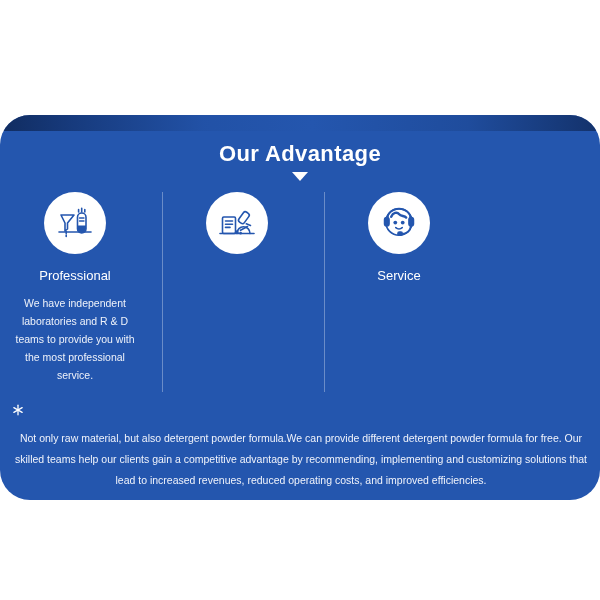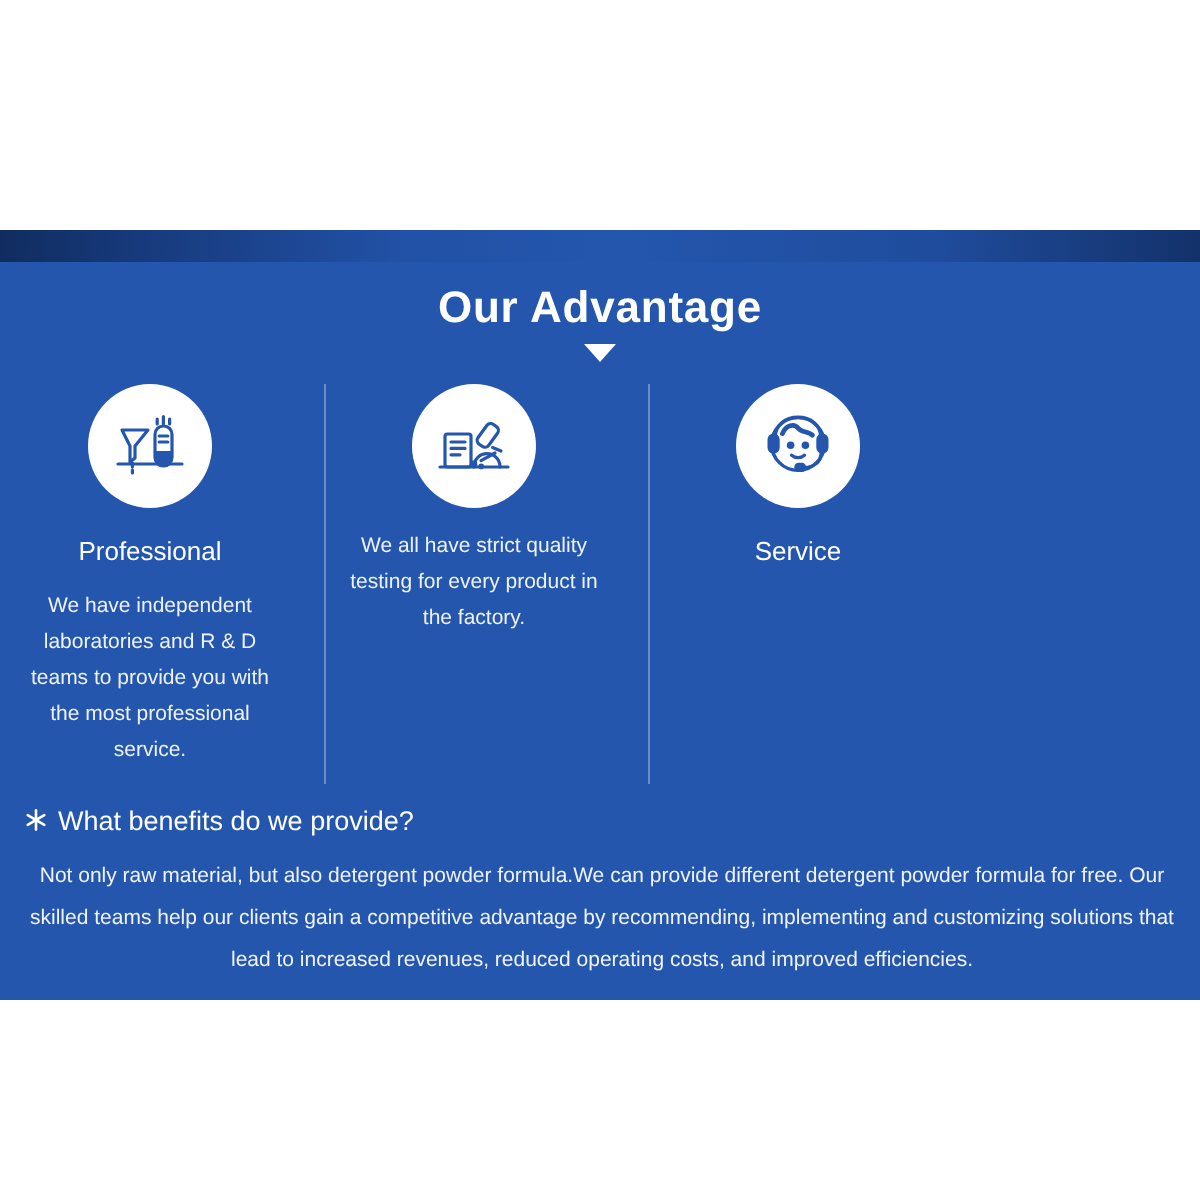--- a/index.html
+++ b/index.html
@@ -16,20 +16,21 @@
 
   
   #advantage-panel {
     position: absolute;
     left: 0;
     top: 115px;
     width: 600px;
     height: 385px;
     background: #2456ae;
     overflow: hidden;
+    border-radius: 30px;
   }
   
   #panel-top-shade {
     position: absolute;
     left: 0;
     top: 0;
     width: 600px;
     height: 16px;
     background:
       linear-gradient(to right,
@@ -183,21 +184,20 @@
             <path d="M9.5 19 H16.5 M9.5 22.2 H16.5 M9.5 25.4 H14"></path>
             <path d="M21 31.5 C21 27.5 24 24.8 27.5 24.8 C31 24.8 34 27.5 34 31.5"></path>
             <path d="M24.5 28.3 L31.5 24.5"></path>
             <rect x="24.6" y="9.6" width="6.6" height="12.2" rx="2.4" transform="rotate(36 27.9 15.7)"></rect>
             <path d="M30.3 21.8 L34.5 23.5"></path>
             <circle cx="20.8" cy="30.2" r="1.9" fill="#2456ae" stroke="none"></circle>
             <circle cx="24.6" cy="31.2" r="1.4" fill="#2456ae" stroke="none"></circle>
           </svg>
         </span>
       </div>
-      <div class="feature-desc">We all have strict quality testing for every product in the factory.</div>
     </div>
 
 
     <div class="feature-col">
       <div class="feature-badge">
         <span>
           <svg width="42" height="42" viewBox="0 0 42 42" fill="none" stroke="#2456ae" stroke-width="1.7" stroke-linecap="round" stroke-linejoin="round">
             <circle cx="21" cy="20" r="13.2"></circle>
             <path d="M9.6 16.6 C9.6 10.6 14.6 6.6 21 6.6 C27.4 6.6 32.4 10.6 32.4 16.6"></path>
             <rect x="6.6" y="15.6" width="4.4" height="8.4" rx="2.2" fill="#2456ae" stroke="#2456ae"></rect>
@@ -219,18 +219,18 @@
   <div id="benefits-block">
     <div id="benefits-heading">
       <span id="benefits-star">
         <svg width="12" height="12" viewBox="0 0 12 12">
           <g stroke="#ffffff" stroke-width="1.3" stroke-linecap="round">
             <path d="M6 1.2 V10.8"></path>
             <path d="M1.85 3.6 L10.15 8.4"></path>
             <path d="M1.85 8.4 L10.15 3.6"></path>
           </g>
         </svg>
-      </span><span>What benefits do we provide?</span>
+      </span>
     </div>
     <div id="benefits-body">Not only raw material, but also detergent powder formula.We can provide different detergent powder formula for free. Our skilled teams help our clients gain a competitive advantage by recommending, implementing and customizing solutions that lead to increased revenues, reduced operating costs, and improved efficiencies.</div>
   </div>
 
 </div>
 
 </body></html>

